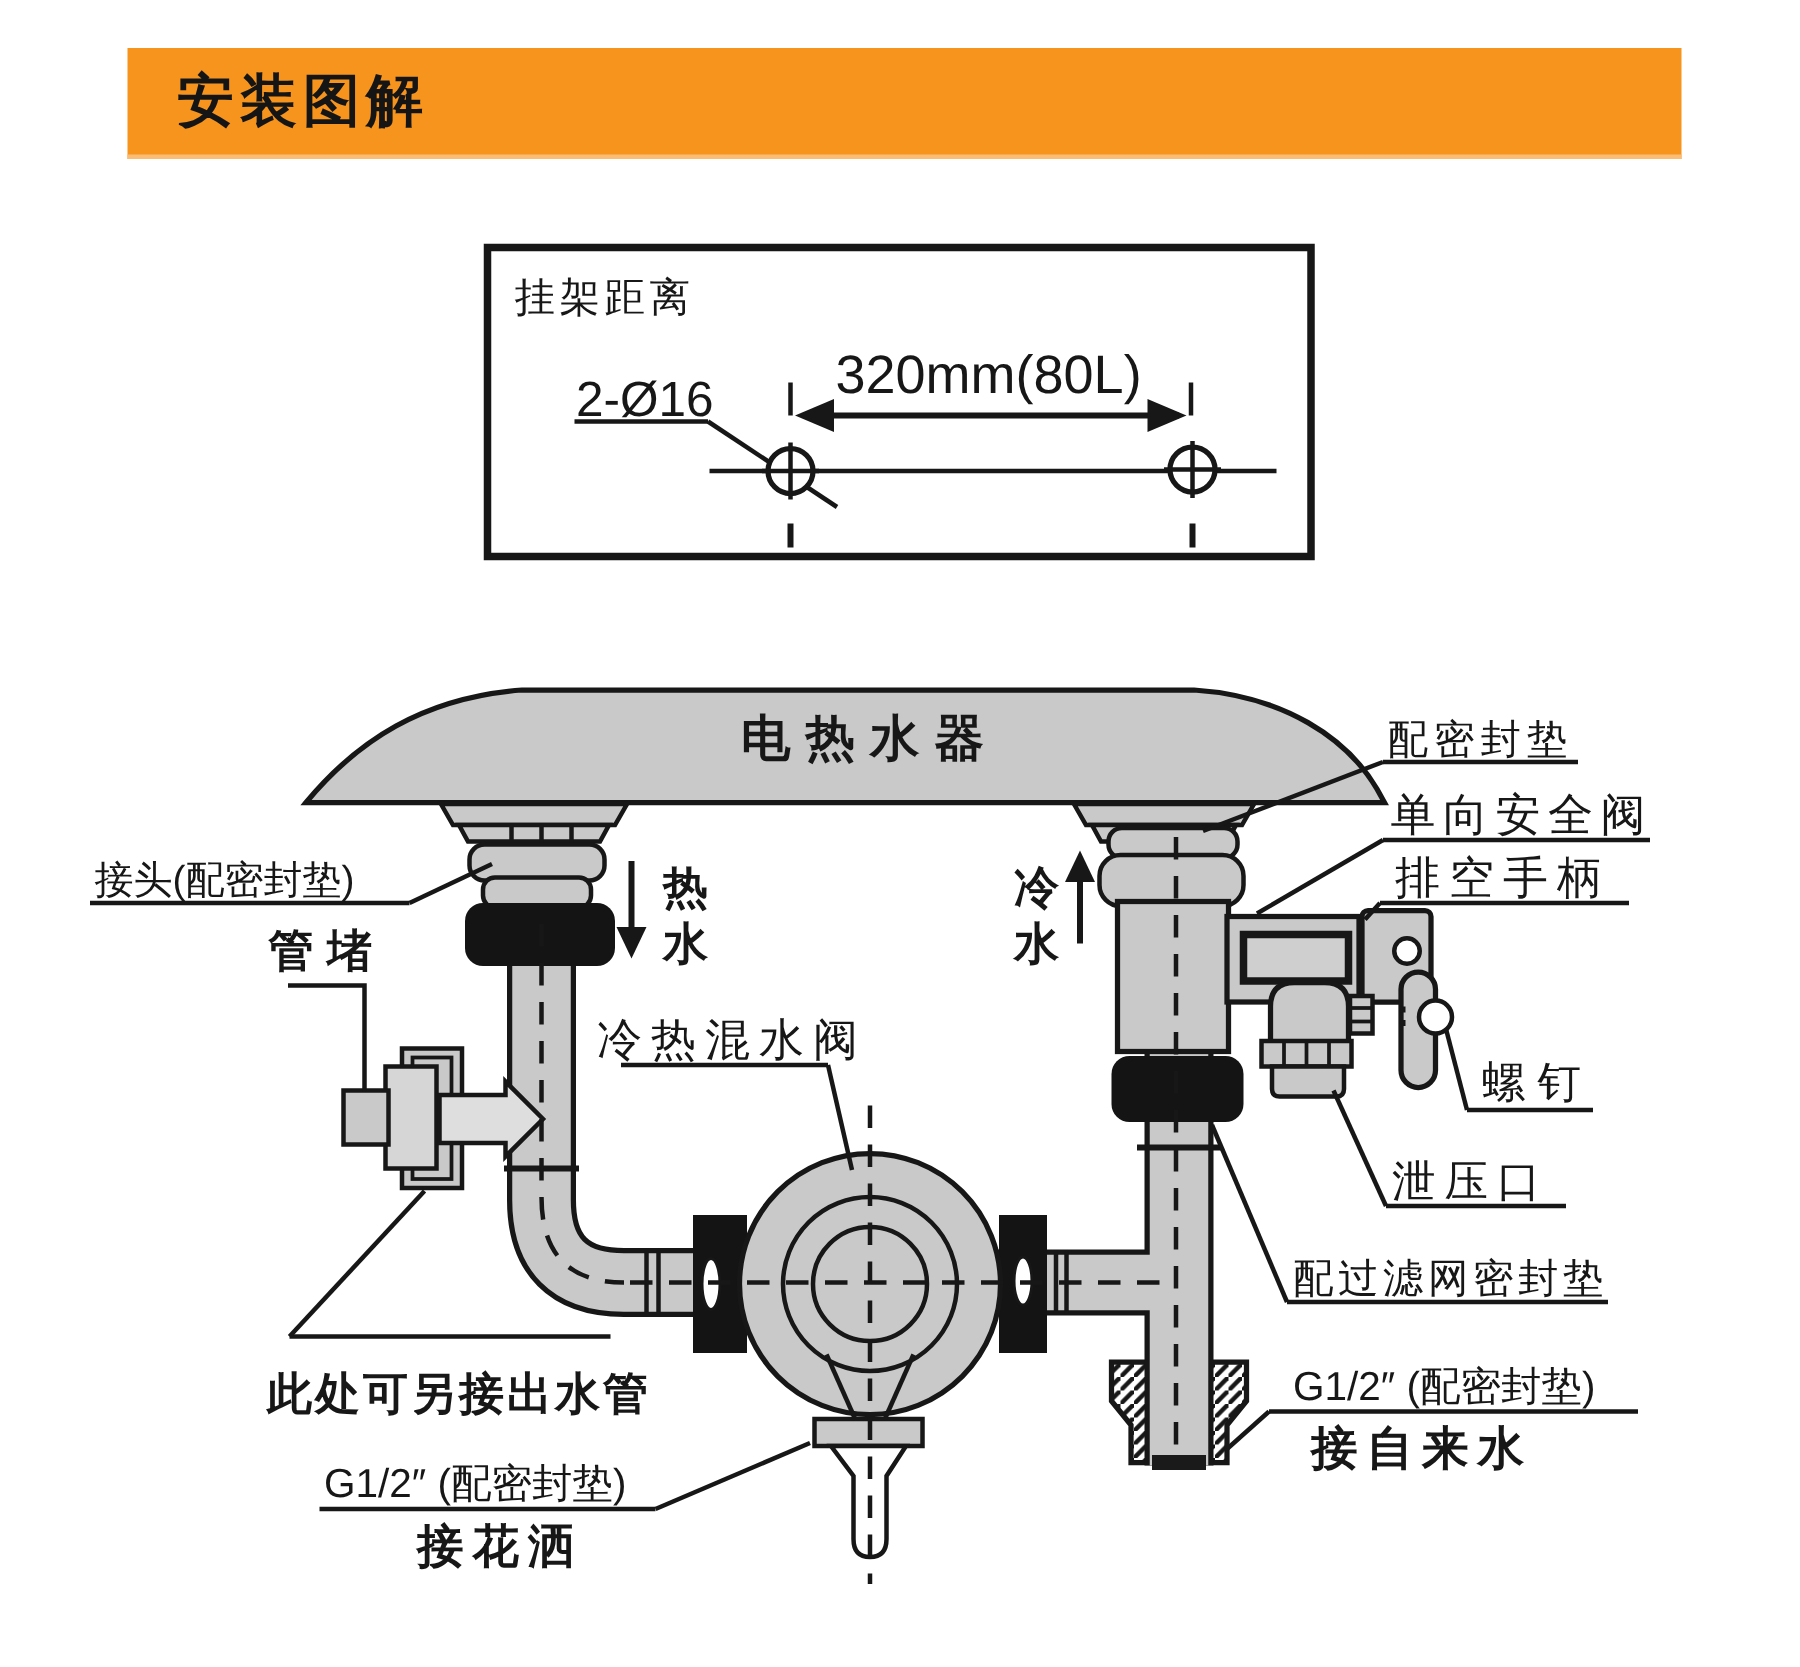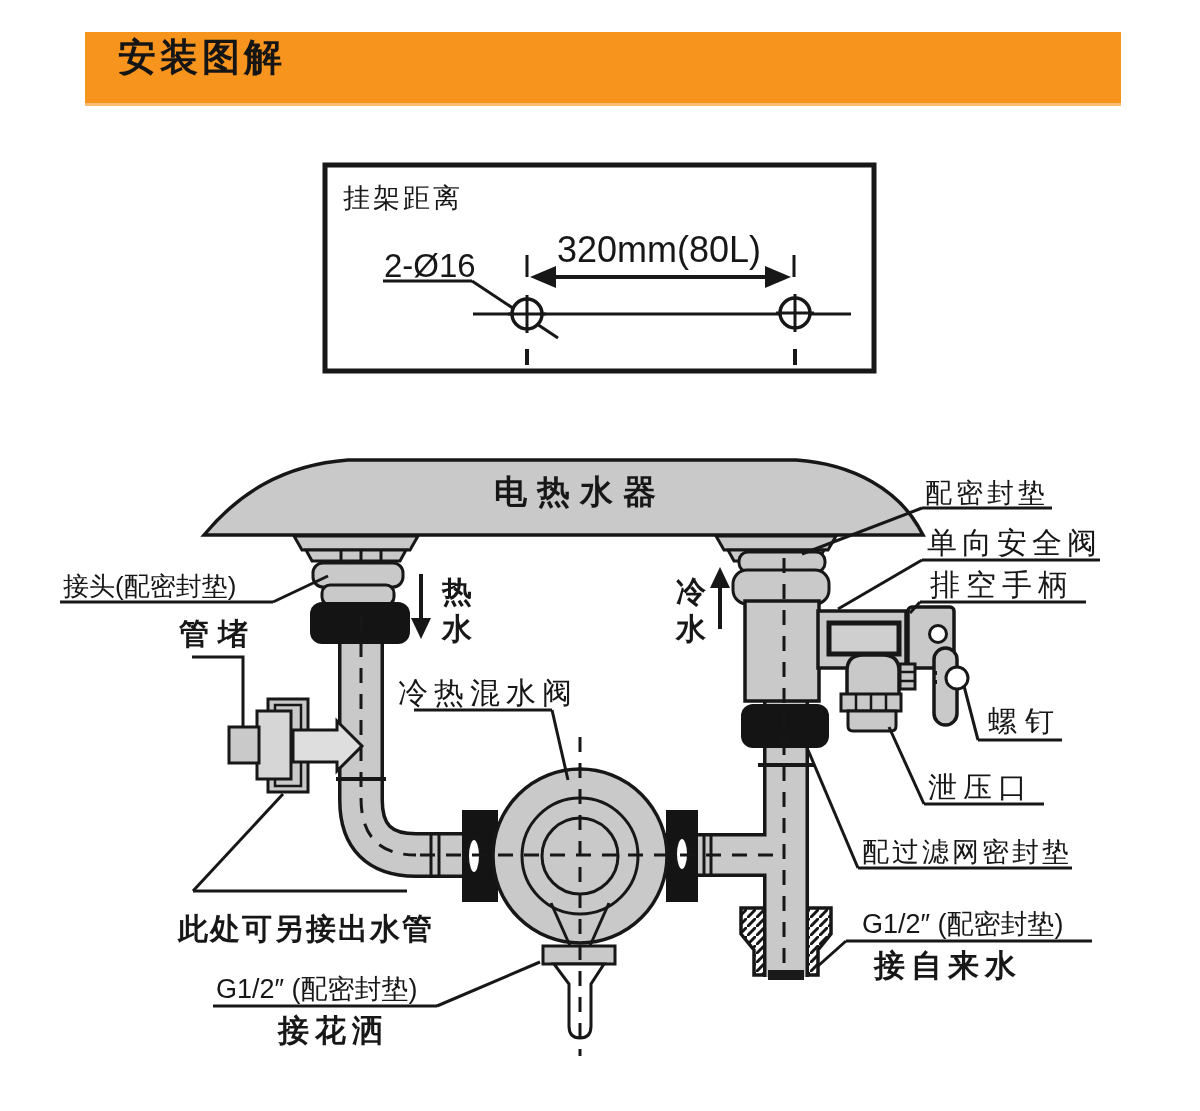--- a/index.html
+++ b/index.html
@@ -1,20 +1,20 @@
 <!DOCTYPE html>
 <html><head>
 <meta charset="utf-8">
 <style>
   html,body{margin:0;padding:0;background:#ffffff;}
   body{width:1200px;height:1111px;position:relative;overflow:hidden;
        font-family:"Liberation Sans","DejaVu Sans",sans-serif;}
   .header-bar{
     position:absolute;left:85px;top:32px;width:1036px;height:74px;
-    display:flex;
+    display:flex;align-items:center;
     border-bottom:3px solid #fbbd75;
     box-sizing:border-box;
   }
   .header-title{
     padding-left:33px;font-size:38px;font-weight:bold;color:#151515;
     letter-spacing:4px;
   }
   svg{position:absolute;left:0;top:0;}
   text{font-family:"Liberation Sans","DejaVu Sans",sans-serif;fill:#171717;}
   .lbl{font-size:27px;}

